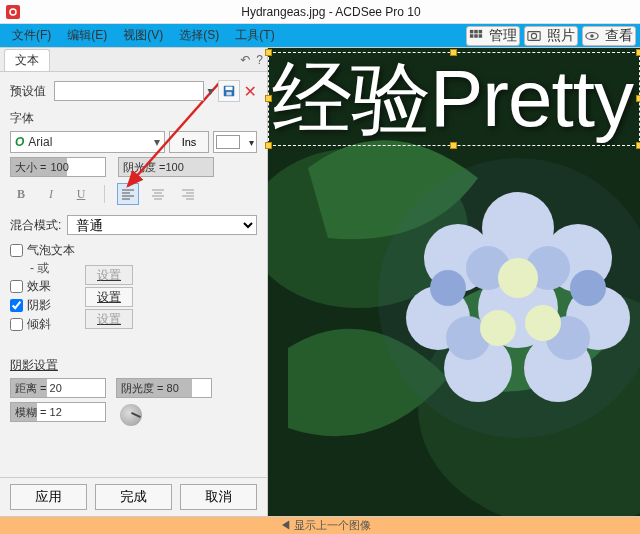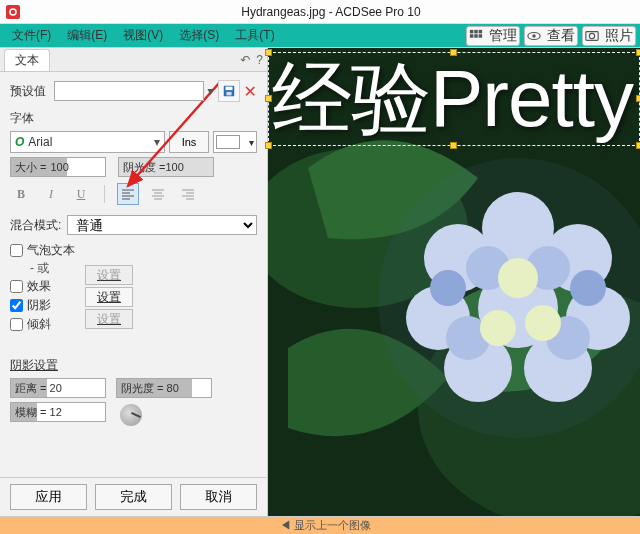--- a/index.html
+++ b/index.html
@@ -1,21 +1,21 @@
 <!DOCTYPE html>
 <html><head>
 <meta charset="utf-8">
 <style>
   * { box-sizing: border-box; margin: 0; padding: 0; }
   body { font-family: "Microsoft YaHei", Arial, sans-serif; font-size: 12px; color: #333; background: #f2f2f2; width: 640px; height: 534px; overflow: hidden; }
   .titlebar { height: 24px; display: flex; align-items: center; padding: 0 6px; background: #fdfdfd; border-bottom:1px solid #ddd;}
   .titlebar .appicon { width:14px; height:14px; background:#d33; margin-right:8px; display:inline-flex; align-items:center; justify-content:center; border-radius:2px;}
   .titlebar .appicon svg{width:10px;height:10px;fill:#fff;}
   .titlebar .title { flex:1; text-align:center; color:#222; font-size:12px; font-weight:500;}
-  .menubar { height: 24px; display:flex; align-items:center; padding:0 4px; background:#14b8a6; border-bottom:1px solid #ccc;}
+  .menubar { height: 24px; display:flex; align-items:center; padding:0 4px; background:#0ea5e9; border-bottom:1px solid #ccc;}
   .menubar .menuitem { padding: 3px 8px; cursor:default; }
   .menubar .spacer{flex:1;}
   .menubar .rightbtn{ height:20px; border:1px solid #bbb; border-radius:3px; margin-left:4px; padding:0 2px; display:flex; align-items:center; gap:6px; background:#f7f7f7; font-size:14px;}
   .rightbtn svg{width:14px;height:14px;fill:#555;}
   .main { display:flex; height:calc(534px - 24px - 24px - 18px);}
   .panel{ width:268px; border-right:1px solid #ccc; background:#f2f2f2; display:flex; flex-direction:column;}
   .panel-tabs{ height:24px; border-bottom:1px solid #ccc; display:flex; align-items:center; padding:0 4px; background:#ededed;}
   .tab{ background:#fff; border:1px solid #ccc; border-bottom:none; height:22px; padding:0 10px; display:flex; align-items:center; border-radius:3px 3px 0 0;}
   .panel-tabs .rtool{ margin-left:auto; display:flex; gap:6px; color:#666;}
   .panel-body{ flex:1; overflow:auto; padding:8px 10px;}
@@ -103,31 +103,31 @@
         <rect x="6" y="1" width="4" height="4"></rect>
         <rect x="11" y="1" width="4" height="4"></rect>
         <rect x="1" y="6" width="4" height="4"></rect>
         <rect x="6" y="6" width="4" height="4"></rect>
         <rect x="11" y="6" width="4" height="4"></rect>
       </svg>
       <span>管理</span>
     </span>
   <span class="rightbtn">
       <svg viewBox="0 0 16 16">
-        <ellipse cx="8" cy="8" rx="7" ry="4" fill="none" stroke="#555" stroke-width="1.3"></ellipse>
-        <circle cx="8" cy="8" r="2"></circle>
-      </svg>
-      <span>查看</span>
+        <rect x="1" y="3" width="14" height="10" rx="1" fill="none" stroke="#555" stroke-width="1.3"></rect>
+        <circle cx="8" cy="8" r="3" fill="none" stroke="#555" stroke-width="1.3"></circle>
+      </svg>
+      <span>照片</span>
     </span>
   <span class="rightbtn">
       <svg viewBox="0 0 16 16">
-        <rect x="1" y="3" width="14" height="10" rx="1" fill="none" stroke="#555" stroke-width="1.3"></rect>
-        <circle cx="8" cy="8" r="3" fill="none" stroke="#555" stroke-width="1.3"></circle>
-      </svg>
-      <span>照片</span>
+        <ellipse cx="8" cy="8" rx="7" ry="4" fill="none" stroke="#555" stroke-width="1.3"></ellipse>
+        <circle cx="8" cy="8" r="2"></circle>
+      </svg>
+      <span>查看</span>
     </span>
 </div>
 
 <div class="main">
 
   <div class="panel">
     <div class="panel-tabs">
       <span class="tab">文本</span>
       <span class="rtool">
         <span>↶</span>

